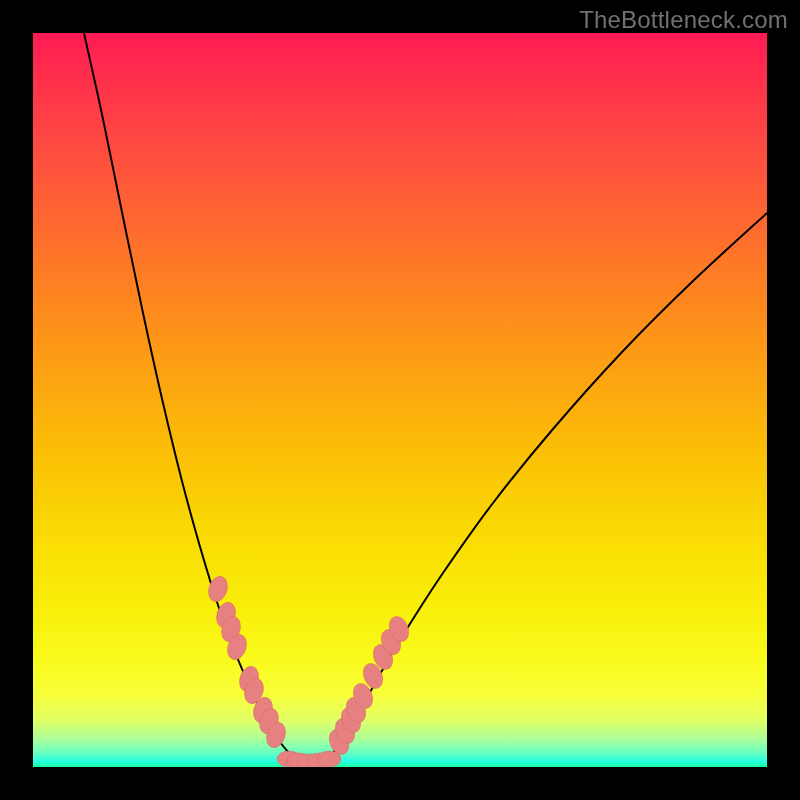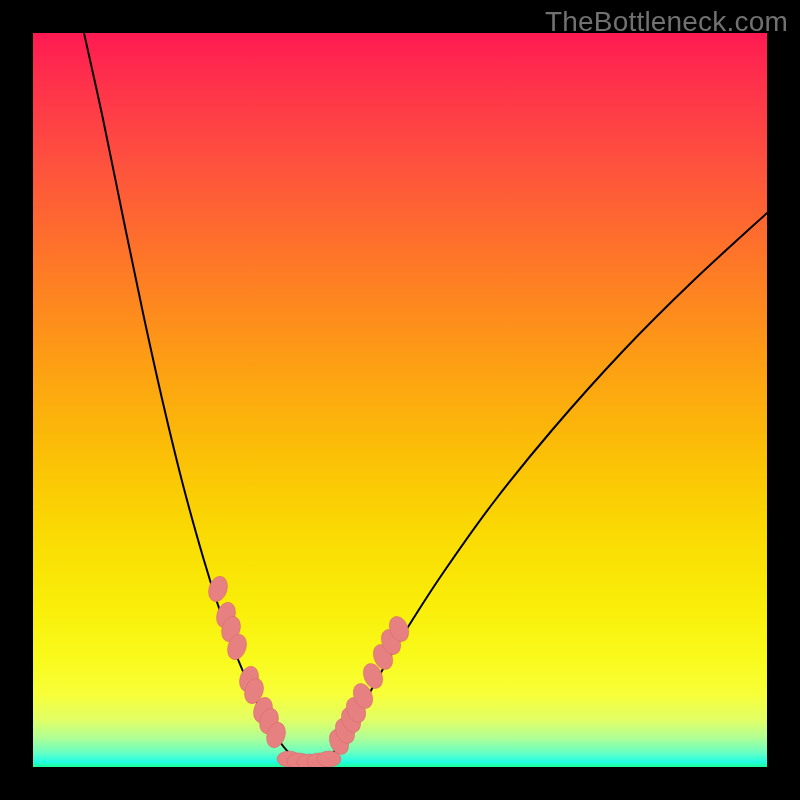--- a/index.html
+++ b/index.html
@@ -9,21 +9,21 @@
     width: 800px;
     height: 800px;
     background: #000;
   }
   .watermark {
     position: absolute;
     top: 6px;
     right: 12px;
     color: #717171;
     font-family: Arial, Helvetica, sans-serif;
-    font-size: 28px;
+    font-size: 24px;
     font-weight: 400;
     letter-spacing: 0.2px;
     z-index: 10;
   }
   .plot-area {
     position: absolute;
     left: 33px;
     top: 33px;
     width: 734px;
     height: 734px;

